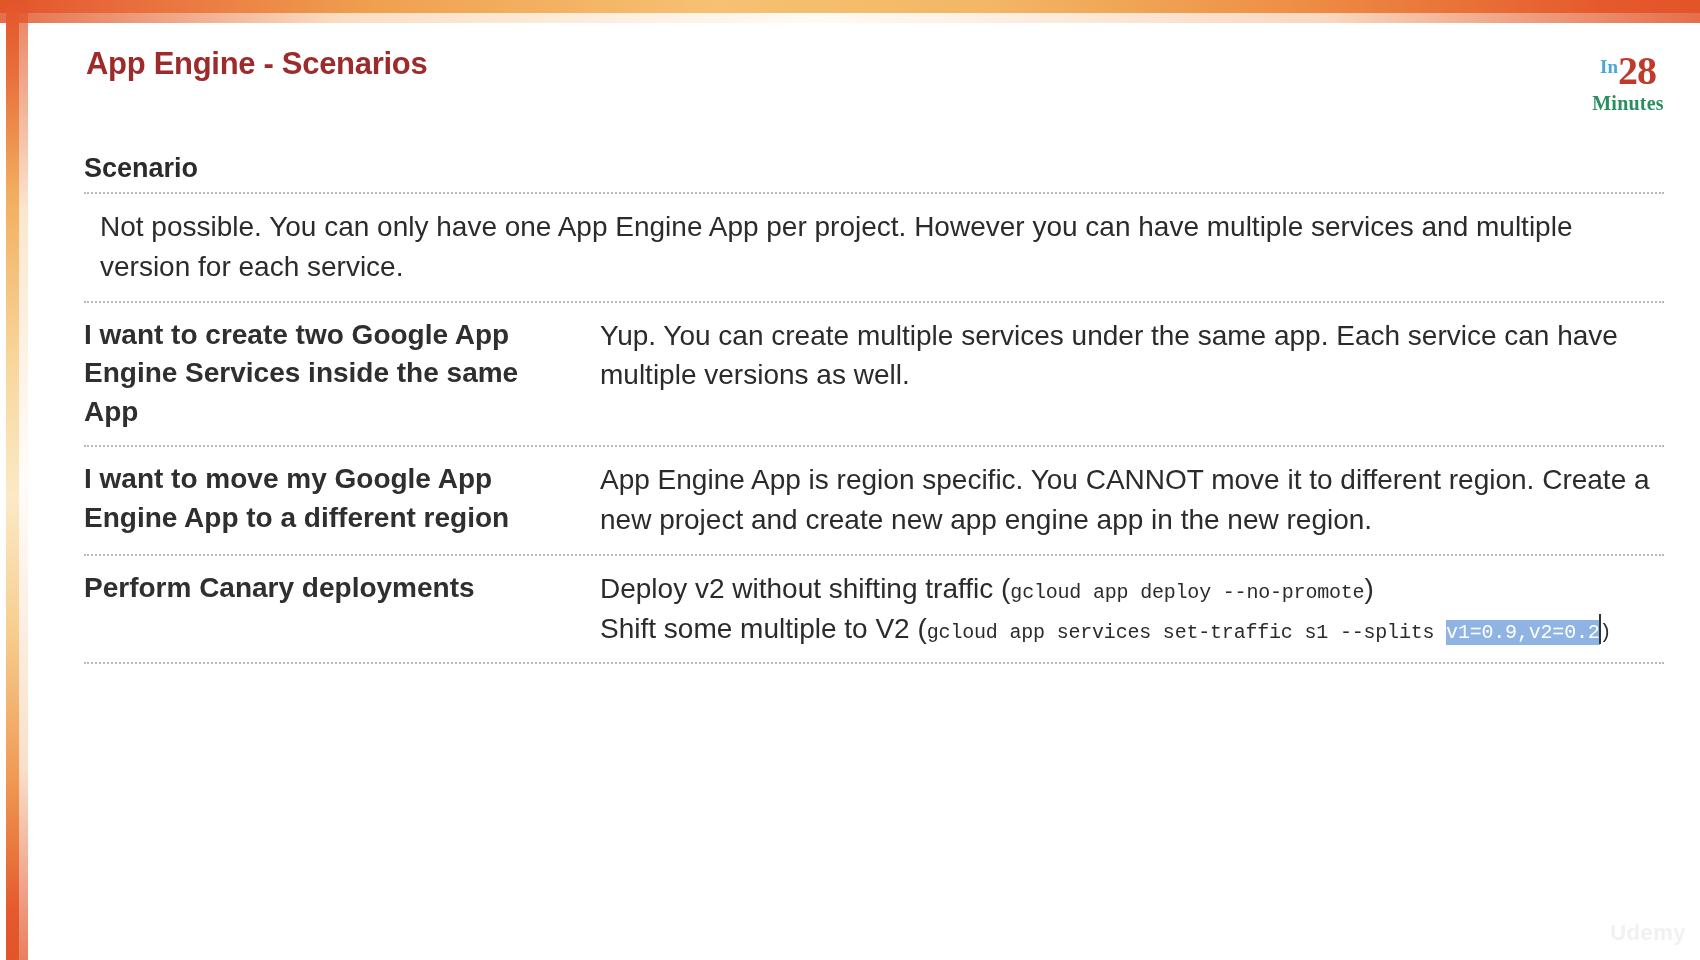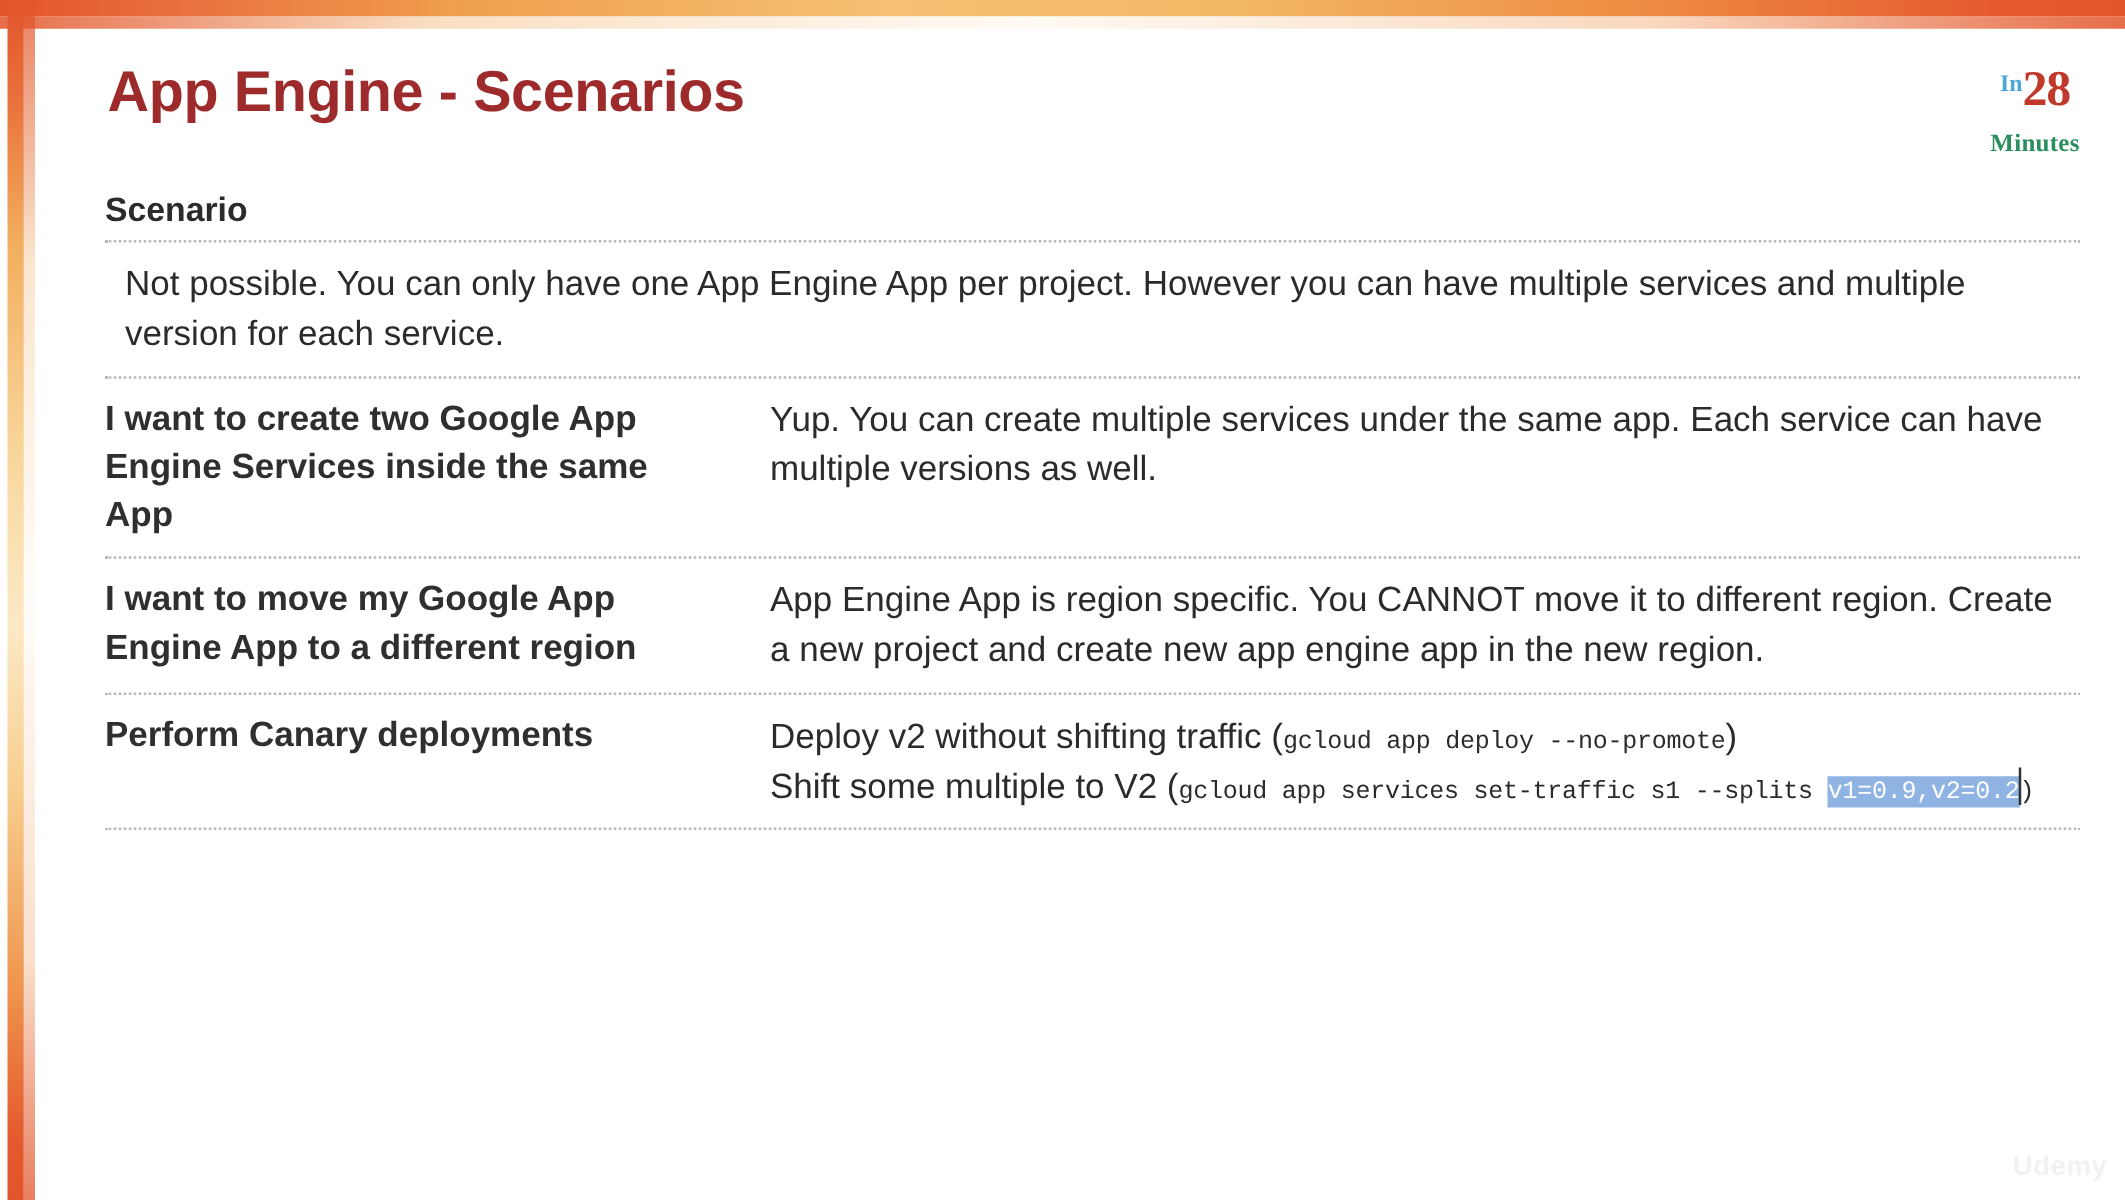--- a/index.html
+++ b/index.html
@@ -72,21 +72,21 @@
   .slide {
     position: absolute;
     left: 28px; top: 23px;
     width: 1672px; height: 937px;
   }
 
   .slide-title {
     position: absolute;
     left: 58px;
     top: 23px;
-    font-size: 46px;
+    font-size: 31px;
     font-weight: bold;
     color: #9d2b2b;
     letter-spacing: -0.3px;
     white-space: nowrap;
   }
 
   
   .logo {
     position: absolute;
     right: 10px;
@@ -106,40 +106,39 @@
     vertical-align: 11px;
   }
   .logo-28 {
     font-size: 40px;
     color: #c0392b;
     font-weight: bold;
     letter-spacing: -1px;
   }
   .logo-minutes {
     display: block;
-    margin-top: 14px;
+    margin-top: 2px;
     font-family: "Liberation Serif", serif;
     font-size: 20px;
     font-weight: bold;
     color: #2a8f5f;
     letter-spacing: 0.2px;
   }
 
   
   .table {
     position: absolute;
     left: 56px;
     top: 124px;
     width: 1580px;
   }
   .row {
     display: flex;
     align-items: flex-start;
     border-bottom: 2px dotted #b9b9b9;
-    gap: 16px;
   }
   .row.header-row {
     border-bottom: 2px dotted #b9b9b9;
     padding-bottom: 6px;
   }
   .row.last-row {
     border-bottom: 2px dotted #b9b9b9;
   }
   .cell-scenario {
     width: 500px;

